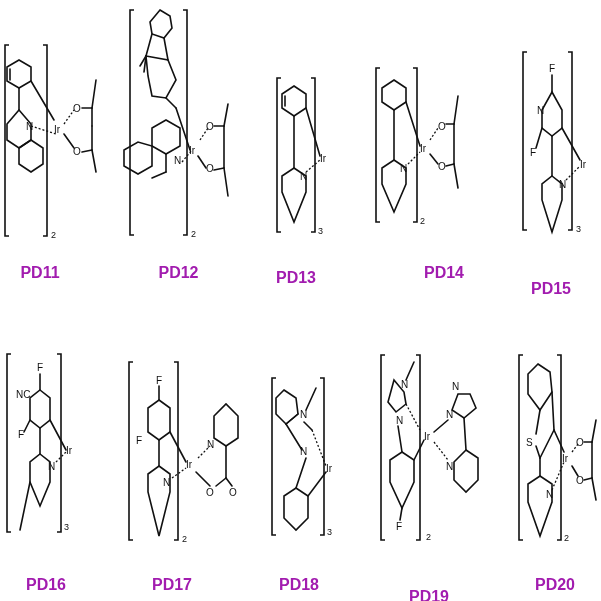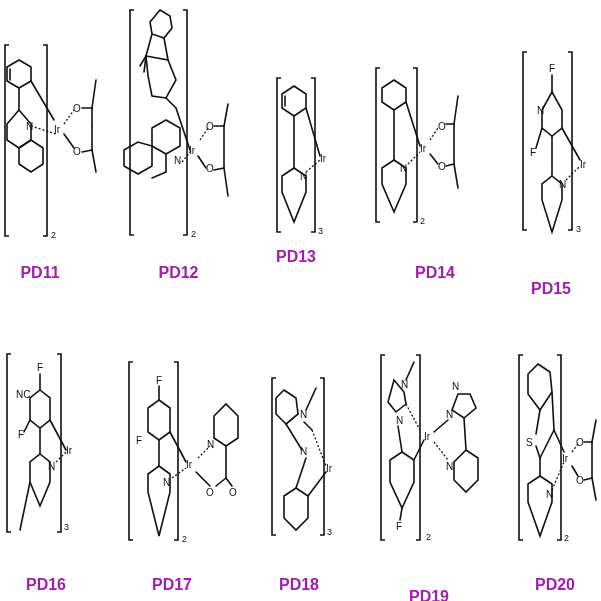--- a/index.html
+++ b/index.html
@@ -248,20 +248,20 @@
     <line class="b" x1="584" y1="442" x2="592" y2="442"></line>
     <line class="b" x1="592" y1="442" x2="596" y2="420"></line>
     <line class="b" x1="592" y1="442" x2="592" y2="478"></line>
     <line class="b" x1="584" y1="480" x2="592" y2="478"></line>
     <line class="b" x1="592" y1="478" x2="596" y2="500"></line>
   </g>
 </svg>
 
 <div class="lbl" style="left:40px; top:264px;">PD11</div>
 <div class="lbl" style="left:175px; top:264px;padding-left:7px;">PD12</div>
-<div class="lbl" style="left:296px; top:248px;">PD13</div>
-<div class="lbl" style="left:435px; top:264px;">PD14</div>
+<div class="lbl" style="left:296px; top:269px;">PD13</div>
+<div class="lbl" style="left:444px; top:264px;">PD14</div>
 <div class="lbl" style="left:551px; top:280px;">PD15</div>
 <div class="lbl" style="left:40px; top:576px;padding-left:12px;">PD16</div>
 <div class="lbl" style="left:172px; top:576px;">PD17</div>
 <div class="lbl" style="left:299px; top:576px;text-align:center;">PD18</div>
 <div class="lbl" style="left:429px; top:588px;">PD19</div>
 <div class="lbl" style="left:555px; top:576px;">PD20</div>
 
 </body></html>

